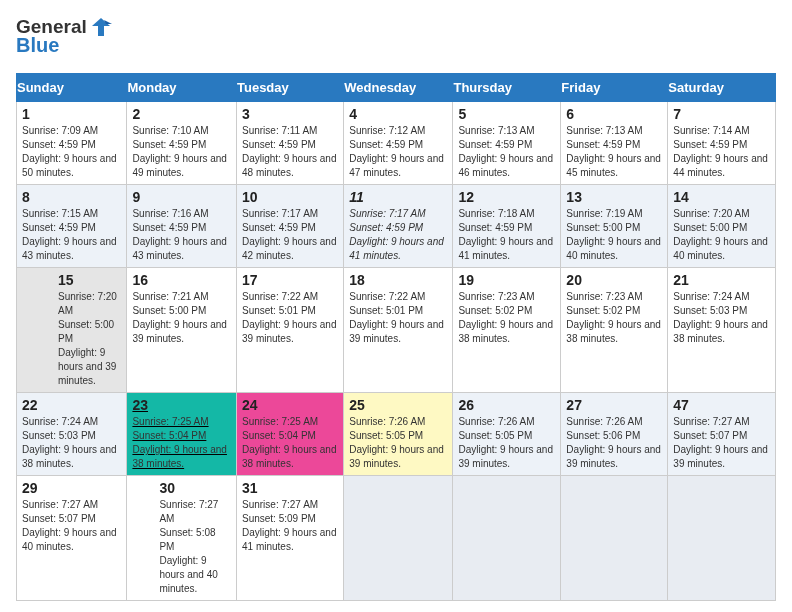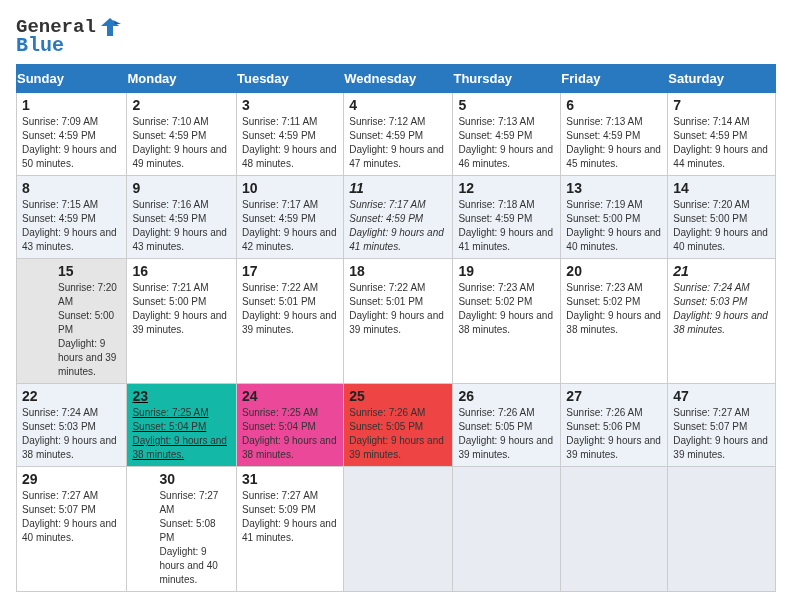--- a/index.html
+++ b/index.html
@@ -7,22 +7,21 @@
       font-family: Arial, sans-serif;
       background: #fff;
       width: 792px;
       min-height: 612px;
       padding: 16px;
     }
     .header-area {
       display: flex;
       justify-content: space-between;
       align-items: flex-start;
-      margin-bottom: 7px;
-      font-family: Liberation Mono, monospace;
+      margin-bottom: 16px;
     }
     .logo {
       display: flex;
       flex-direction: column;
       align-items: flex-start;
     }
     .logo-row {
       display: flex;
       align-items: center;
       gap: 2px;
@@ -155,31 +154,31 @@
         <td style="background: rgb(255, 255, 255);"><span class="day-number">16</span>
         <span class="day-info">Sunrise: 7:21 AM<br>Sunset: 5:00 PM<br>Daylight: 9 hours and 39 minutes.</span></td>
         <td style="background: rgb(255, 255, 255);"><span class="day-number">17</span>
         <span class="day-info">Sunrise: 7:22 AM<br>Sunset: 5:01 PM<br>Daylight: 9 hours and 39 minutes.</span></td>
         <td style="background: rgb(255, 255, 255);"><span class="day-number">18</span>
         <span class="day-info">Sunrise: 7:22 AM<br>Sunset: 5:01 PM<br>Daylight: 9 hours and 39 minutes.</span></td>
         <td style="background: rgb(255, 255, 255);"><span class="day-number">19</span>
         <span class="day-info">Sunrise: 7:23 AM<br>Sunset: 5:02 PM<br>Daylight: 9 hours and 38 minutes.</span></td>
         <td style="background: rgb(255, 255, 255);"><span class="day-number">20</span>
         <span class="day-info">Sunrise: 7:23 AM<br>Sunset: 5:02 PM<br>Daylight: 9 hours and 38 minutes.</span></td>
-        <td style="background: rgb(255, 255, 255); font-style: italic;"><span class="day-number">21</span>
+        <td style="background: rgb(255, 255, 255);"><span class="day-number">21</span>
         <span class="day-info">Sunrise: 7:24 AM<br>Sunset: 5:03 PM<br>Daylight: 9 hours and 38 minutes.</span></td>
       </tr>
       <tr>
         <td style="background: rgb(237, 242, 248);"><span class="day-number">22</span>
         <span class="day-info">Sunrise: 7:24 AM<br>Sunset: 5:03 PM<br>Daylight: 9 hours and 38 minutes.</span></td>
         <td style="background: #14b8a6; text-decoration: underline;"><span class="day-number">23</span>
         <span class="day-info">Sunrise: 7:25 AM<br>Sunset: 5:04 PM<br>Daylight: 9 hours and 38 minutes.</span></td>
         <td style="background: #ec4899;"><span class="day-number">24</span>
         <span class="day-info">Sunrise: 7:25 AM<br>Sunset: 5:04 PM<br>Daylight: 9 hours and 38 minutes.</span></td>
-        <td style="background: #ef4444;"><span class="day-number">25</span>
+        <td style="background: #fef9c3;"><span class="day-number">25</span>
         <span class="day-info">Sunrise: 7:26 AM<br>Sunset: 5:05 PM<br>Daylight: 9 hours and 39 minutes.</span></td>
         <td style="background: rgb(237, 242, 248);"><span class="day-number">26</span>
         <span class="day-info">Sunrise: 7:26 AM<br>Sunset: 5:05 PM<br>Daylight: 9 hours and 39 minutes.</span></td>
         <td style="background: rgb(237, 242, 248);"><span class="day-number">27</span>
         <span class="day-info">Sunrise: 7:26 AM<br>Sunset: 5:06 PM<br>Daylight: 9 hours and 39 minutes.</span></td>
         <td style="background: rgb(237, 242, 248);"><span class="day-number">47</span>
         <span class="day-info">Sunrise: 7:27 AM<br>Sunset: 5:07 PM<br>Daylight: 9 hours and 39 minutes.</span></td>
       </tr>
       <tr>
         <td style="background: rgb(255, 255, 255);"><span class="day-number">29</span>

